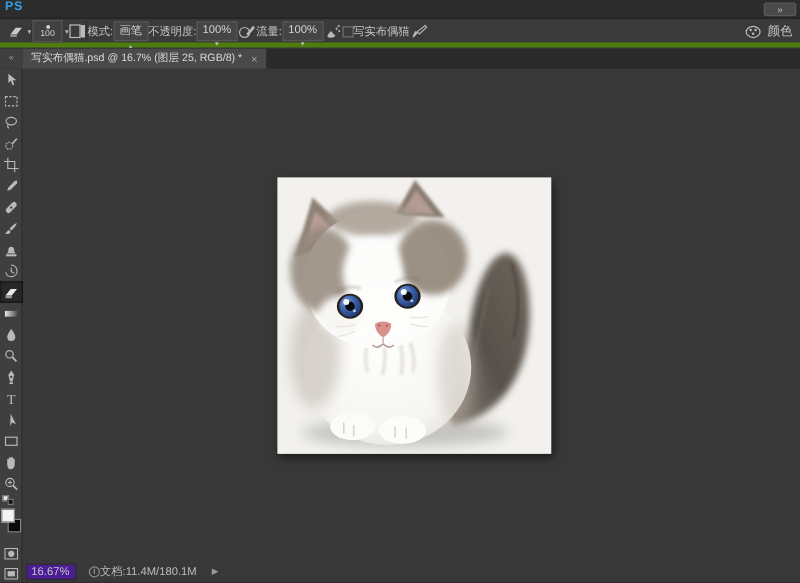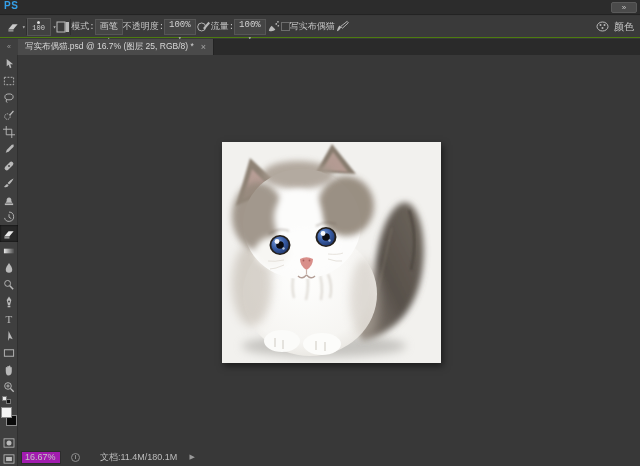--- a/index.html
+++ b/index.html
@@ -13,22 +13,22 @@
              display:flex; align-items:flex-start; padding:0 4px;gap:40px; }
   .ps-logo { font-weight:bold; font-size:10px; color:#35a0e8; margin-right:10px; letter-spacing:.5px; }
   .menu-items { display:flex; align-items:center; gap:13px; }
   .menu-item { font-size:9px; color:#cfcfcf; cursor:default; white-space:nowrap; }
   .overflow-btn { position:absolute; right:3px; top:2px; width:26px; height:11px;
                   background:#4a4a4a; border:1px solid #5a5a5a; border-radius:2px;
                   color:#c5c5c5; font-size:8px; line-height:9px; text-align:center; }
 
   
   .optionsbar { position:absolute; left:0; top:16px; width:640px; height:22px;
-                background:#3a3a3a; border-bottom:1px solid #4d7c0f;
-                display:flex; align-items:center; padding:0 6px; gap:0;font-family:Liberation Mono, monospace; }
+                background:#3a3a3a; border-bottom:4px solid #4d7c0f;
+                display:flex; align-items:center; padding:0 6px; gap:0; }
   .optionsbar svg { display:block; }
   .obtn { display:flex; align-items:center; gap:2px; }
   .caret { font-size:6px; color:#b5b5b5; }
   .vsep { width:1px; height:16px; background:#2e2e2e; }
   .brush-box { width:24px; height:18px; background:#414141; border:1px solid #555;
                display:flex; flex-direction:column; align-items:center; justify-content:center; }
   .brush-dot { width:3px; height:3px; border-radius:50%; background:#dcdcdc; margin-bottom:1px; }
   .brush-num { font-size:7px; color:#d0d0d0; line-height:7px; }
   .olabel { font-size:9px; color:#c6c6c6; white-space:nowrap; }
   .oselect { height:16px; background:#454545; border:1px solid #565656;
@@ -67,24 +67,24 @@
   
   .pasteboard { position:absolute; left:19px; top:55px; width:621px; height:393px; background:#383838; }
   .canvas { position:absolute; left:222px; top:142px; width:219px; height:221px;
             background:#f2f1ee; box-shadow:2px 3px 7px rgba(0,0,0,.5); }
   .canvas svg { width:219px; height:221px; display:block; }
 
   
   .statusbar { position:absolute; left:19px; top:448px; width:621px; height:18px;
                background:#383838; display:flex; align-items:center; font-size:9px; color:#b9b9b9; }
   .zoom-field { width:40px; height:13px; margin-left:2px; border:1px solid #2d2d2d;
-                background:#a21caf; color:#c4c4c4; font-size:9px; line-height:11px; padding:0 3px; }
+                background:#4c1d95; color:#c4c4c4; font-size:9px; line-height:11px; padding:0 3px; }
   .status-icon { width:9px; height:9px; border-radius:50%; border:1px solid #8d8d8d; margin-left:10px; position:relative; }
   .status-icon:after { content:""; position:absolute; left:3px; top:1px; width:1px; height:4px; background:#8d8d8d; }
-  .doc-info { margin-left:20px; color:#bdbdbd; }
+  .doc-info { color:#bdbdbd; }
   .flyout { margin-left:12px; font-size:7px; color:#9a9a9a; }
 </style>
 </head>
 <body>
 
 <div class="app">
 
   <div class="menubar">
     <span class="ps-logo">PS</span>
     <div class="overflow-btn">»</div>

